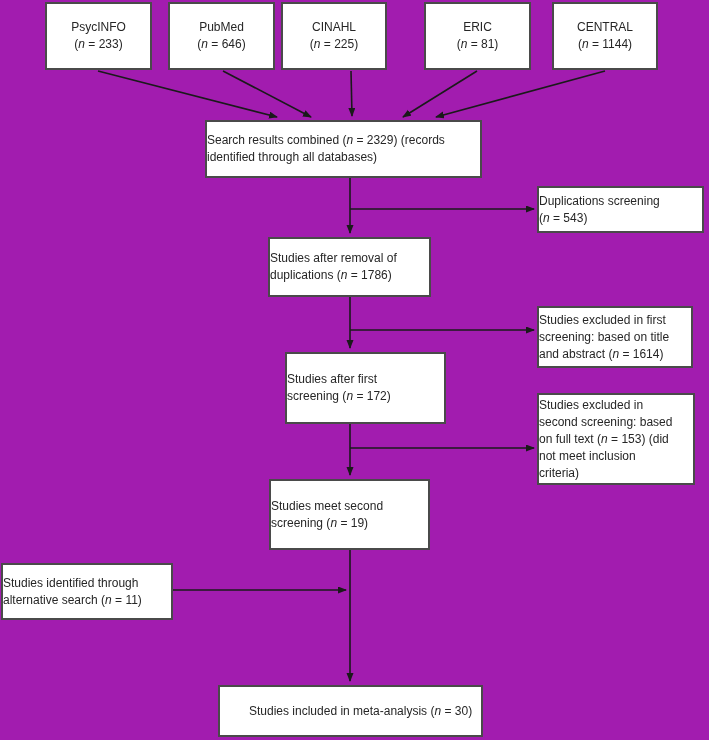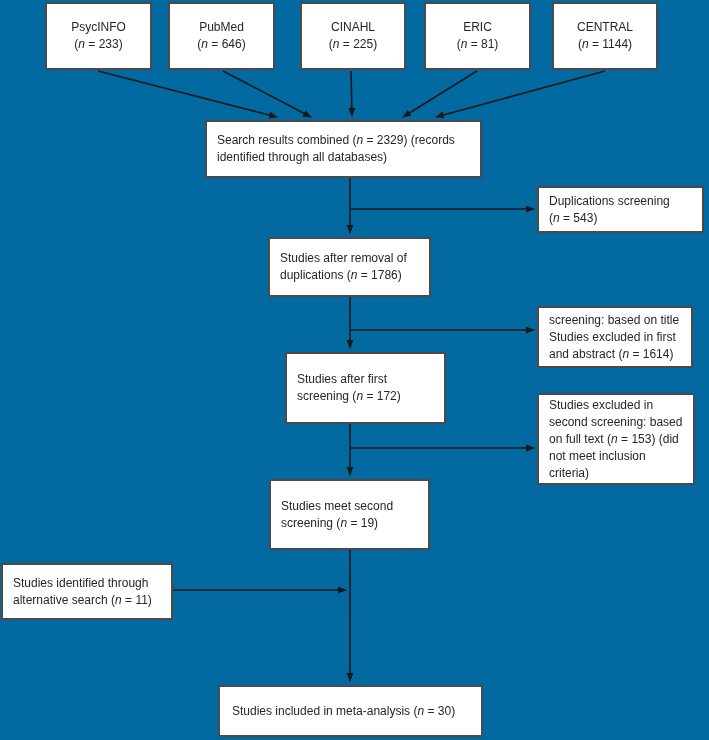--- a/index.html
+++ b/index.html
@@ -4,21 +4,21 @@
 <style>
   html, body {
     margin: 0;
     padding: 0;
     background: #ffffff;
   }
   .stage {
     position: relative;
     width: 709px;
     height: 740px;
-    background: #0369a1;
+    background: #a21caf;
     font-family: "Liberation Sans", "DejaVu Sans", sans-serif;
     overflow: hidden;
   }
   .arrow-layer {
     position: absolute;
     left: 0;
     top: 0;
     width: 709px;
     height: 740px;
   }
@@ -34,25 +34,24 @@
     line-height: 17px;
     color: #262626;
   }
   .box.center {
     align-items: center;
     text-align: center;
   }
   .box.left {
     align-items: flex-start;
     text-align: left;
-    padding-left: 10px;
     padding-right: 3px;
   }
   .box.final-pad {
-    padding-left: 12px;
+    padding-left: 29px;
   }
   .line {
     white-space: nowrap;
   }
   .line i {
     font-style: italic;
   }
 </style>
 </head>
 <body>
@@ -85,21 +84,21 @@
   </svg>
 
   <div class="box center" style="left:45px; top:2px; width:107px; height:68px">
     <div class="line">PsycINFO</div>
     <div class="line">(<i>n</i> = 233)</div>
   </div>
   <div class="box center" style="left:168px; top:2px; width:107px; height:68px">
     <div class="line">PubMed</div>
     <div class="line">(<i>n</i> = 646)</div>
   </div>
-  <div class="box center" style="left:300px; top:2px; width:106px; height:68px">
+  <div class="box center" style="left:281px; top:2px; width:106px; height:68px">
     <div class="line">CINAHL</div>
     <div class="line">(<i>n</i> = 225)</div>
   </div>
   <div class="box center" style="left:424px; top:2px; width:107px; height:68px">
     <div class="line">ERIC</div>
     <div class="line">(<i>n</i> = 81)</div>
   </div>
   <div class="box center" style="left:552px; top:2px; width:106px; height:68px">
     <div class="line">CENTRAL</div>
     <div class="line">(<i>n</i> = 1144)</div>
@@ -114,22 +113,22 @@
     <div class="line">Duplications screening</div>
     <div class="line">(<i>n</i> = 543)</div>
   </div>
 
   <div class="box left" style="left:268px; top:237px; width:163px; height:60px">
     <div class="line">Studies after removal of</div>
     <div class="line">duplications (<i>n</i> = 1786)</div>
   </div>
 
   <div class="box left" style="left:537px; top:306px; width:156px; height:62px">
+    <div class="line">Studies excluded in first</div>
     <div class="line">screening: based on title</div>
-    <div class="line">Studies excluded in first</div>
     <div class="line">and abstract (<i>n</i> = 1614)</div>
   </div>
 
   <div class="box left" style="left:285px; top:352px; width:161px; height:72px">
     <div class="line">Studies after first</div>
     <div class="line">screening (<i>n</i> = 172)</div>
   </div>
 
   <div class="box left" style="left:537px; top:393px; width:158px; height:92px">
     <div class="line">Studies excluded in</div>

